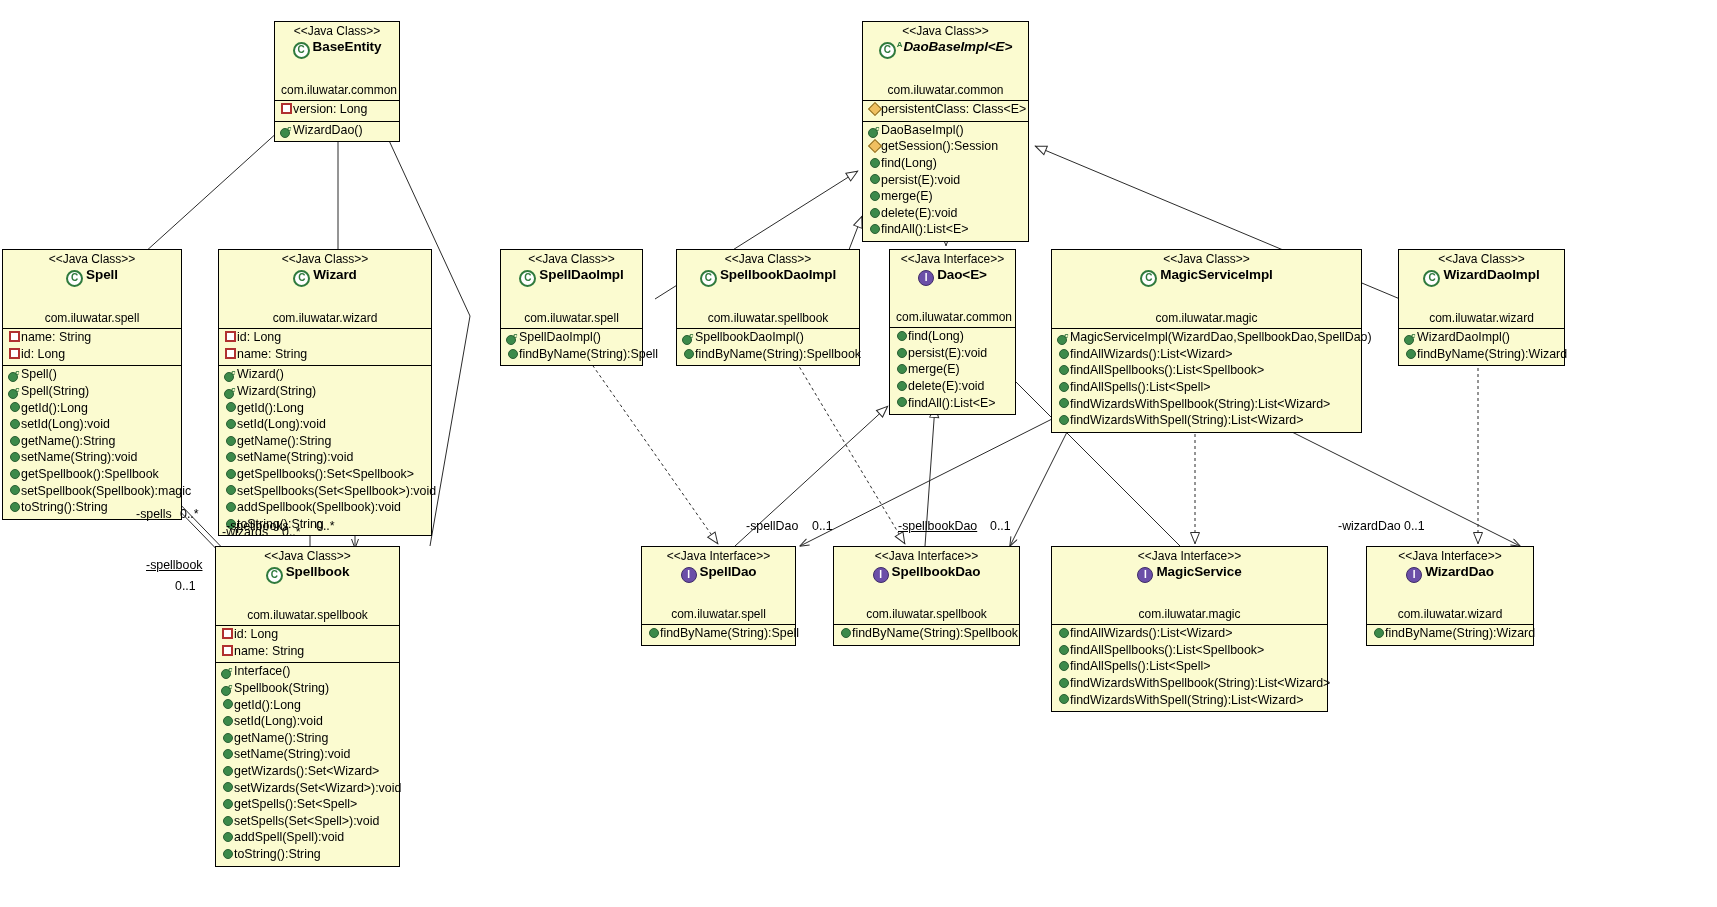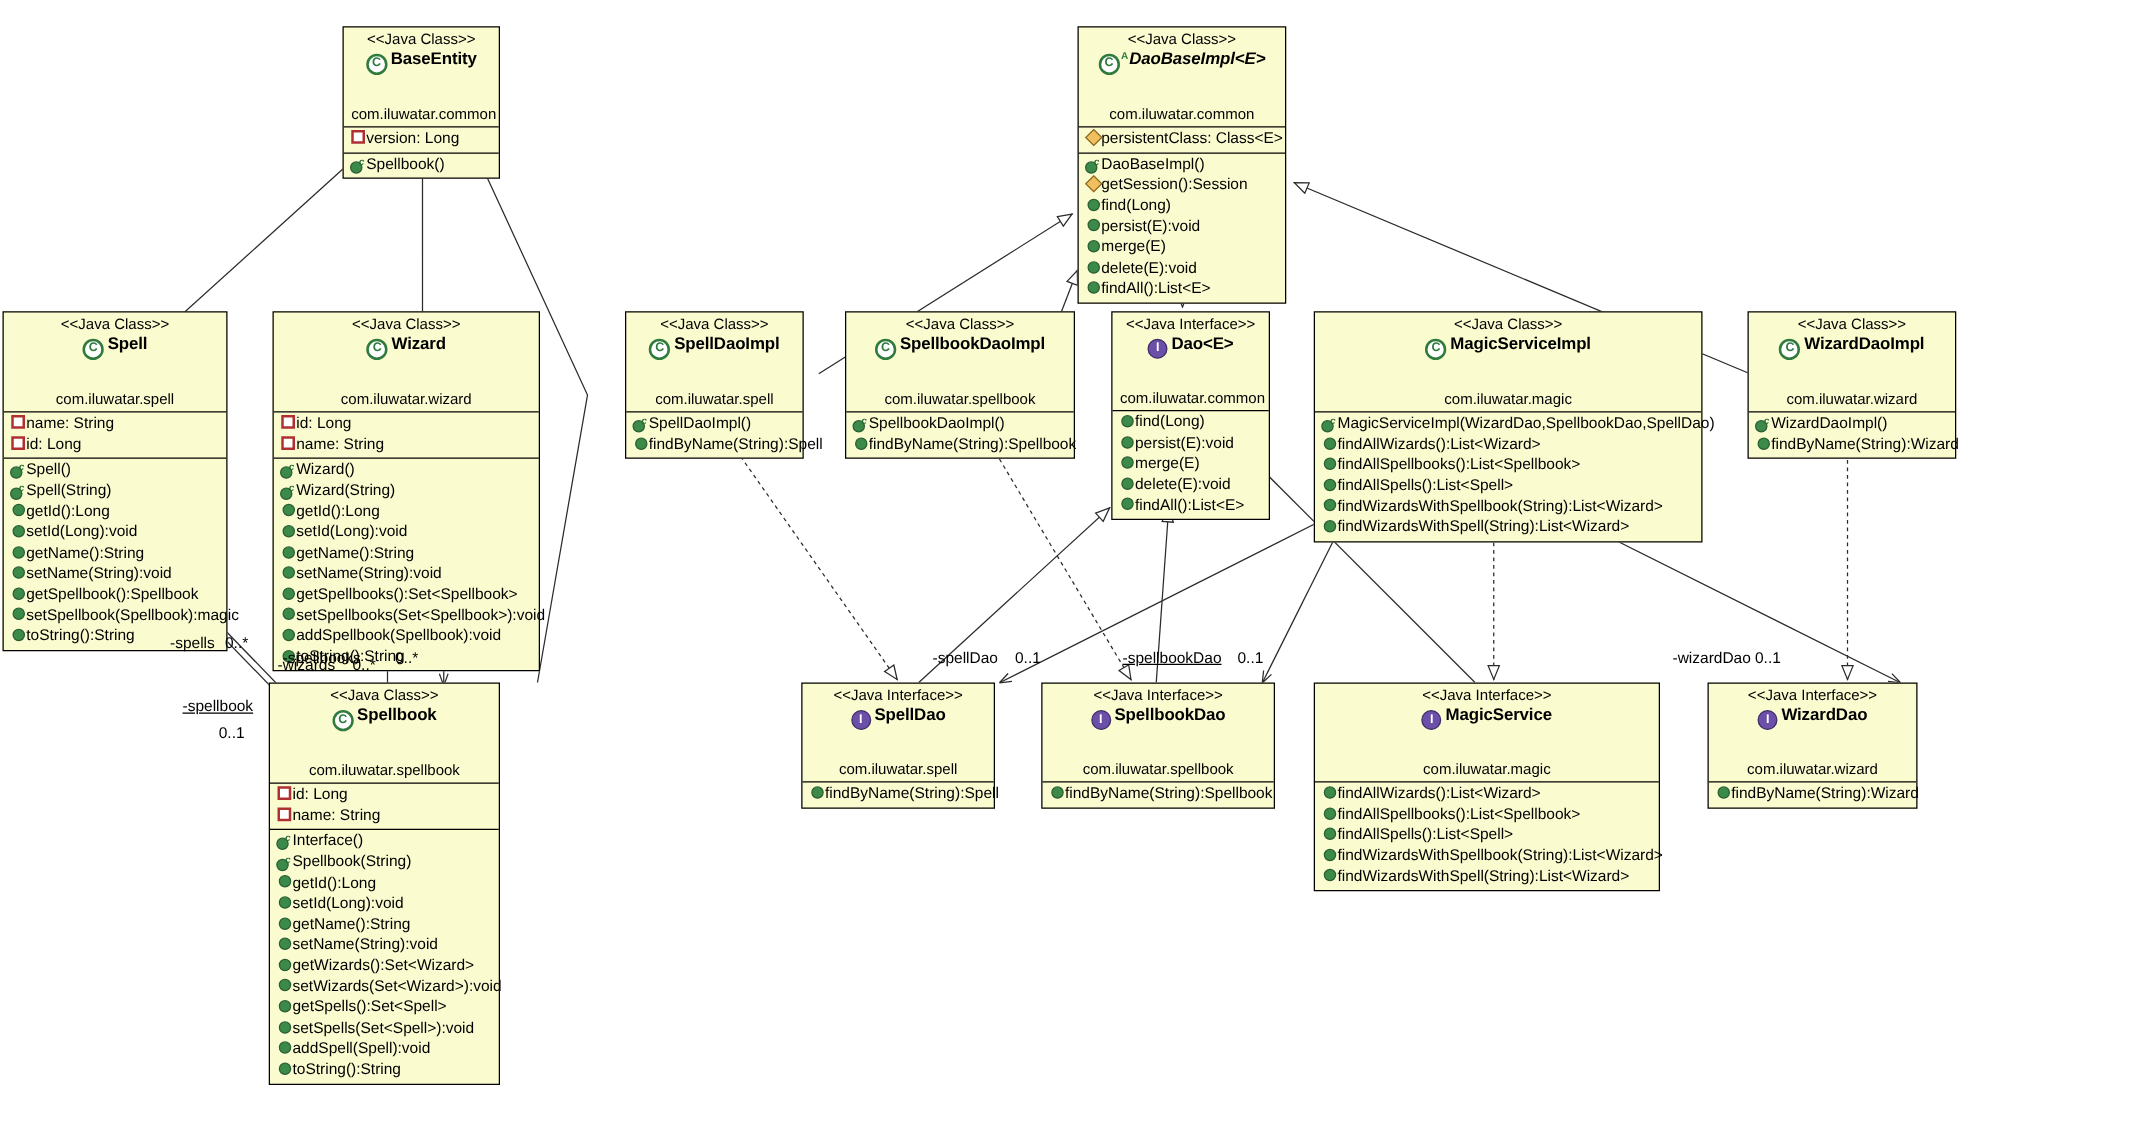--- a/index.html
+++ b/index.html
@@ -215,21 +215,21 @@
   <div class="uml-class" style="left:274px; top:5px; width:126px;">
     <div class="hdr">
       <div class="stereo">&lt;&lt;Java Class&gt;&gt;</div>
       <div class="cname"><span class="cls-badge">C</span><span>BaseEntity</span></div>
       <div class="pkg">com.iluwatar.common</div>
     </div>
     <div class="sec">
       <div class="row"><span class="mk"><i class="sq-priv"></i></span><span>version: Long</span></div>
     </div>
     <div class="sec">
-      <div class="row"><span class="ctor-mark"><i class="dot-pub"></i><i class="cc">c</i></span><span>Spellbook()</span></div>
+      <div class="row"><span class="ctor-mark"><i class="dot-pub"></i><i class="cc">c</i></span><span>WizardDao()</span></div>
     </div>
   </div>
 
   <div class="uml-class" style="left:862px; top:5px; width:167px;">
     <div class="hdr">
       <div class="stereo">&lt;&lt;Java Class&gt;&gt;</div>
       <div class="cname abstract"><span class="cls-badge">C</span><span class="gen-mark">A</span><span>DaoBaseImpl&lt;E&gt;</span></div>
       <div class="pkg">com.iluwatar.common</div>
     </div>
     <div class="sec">

